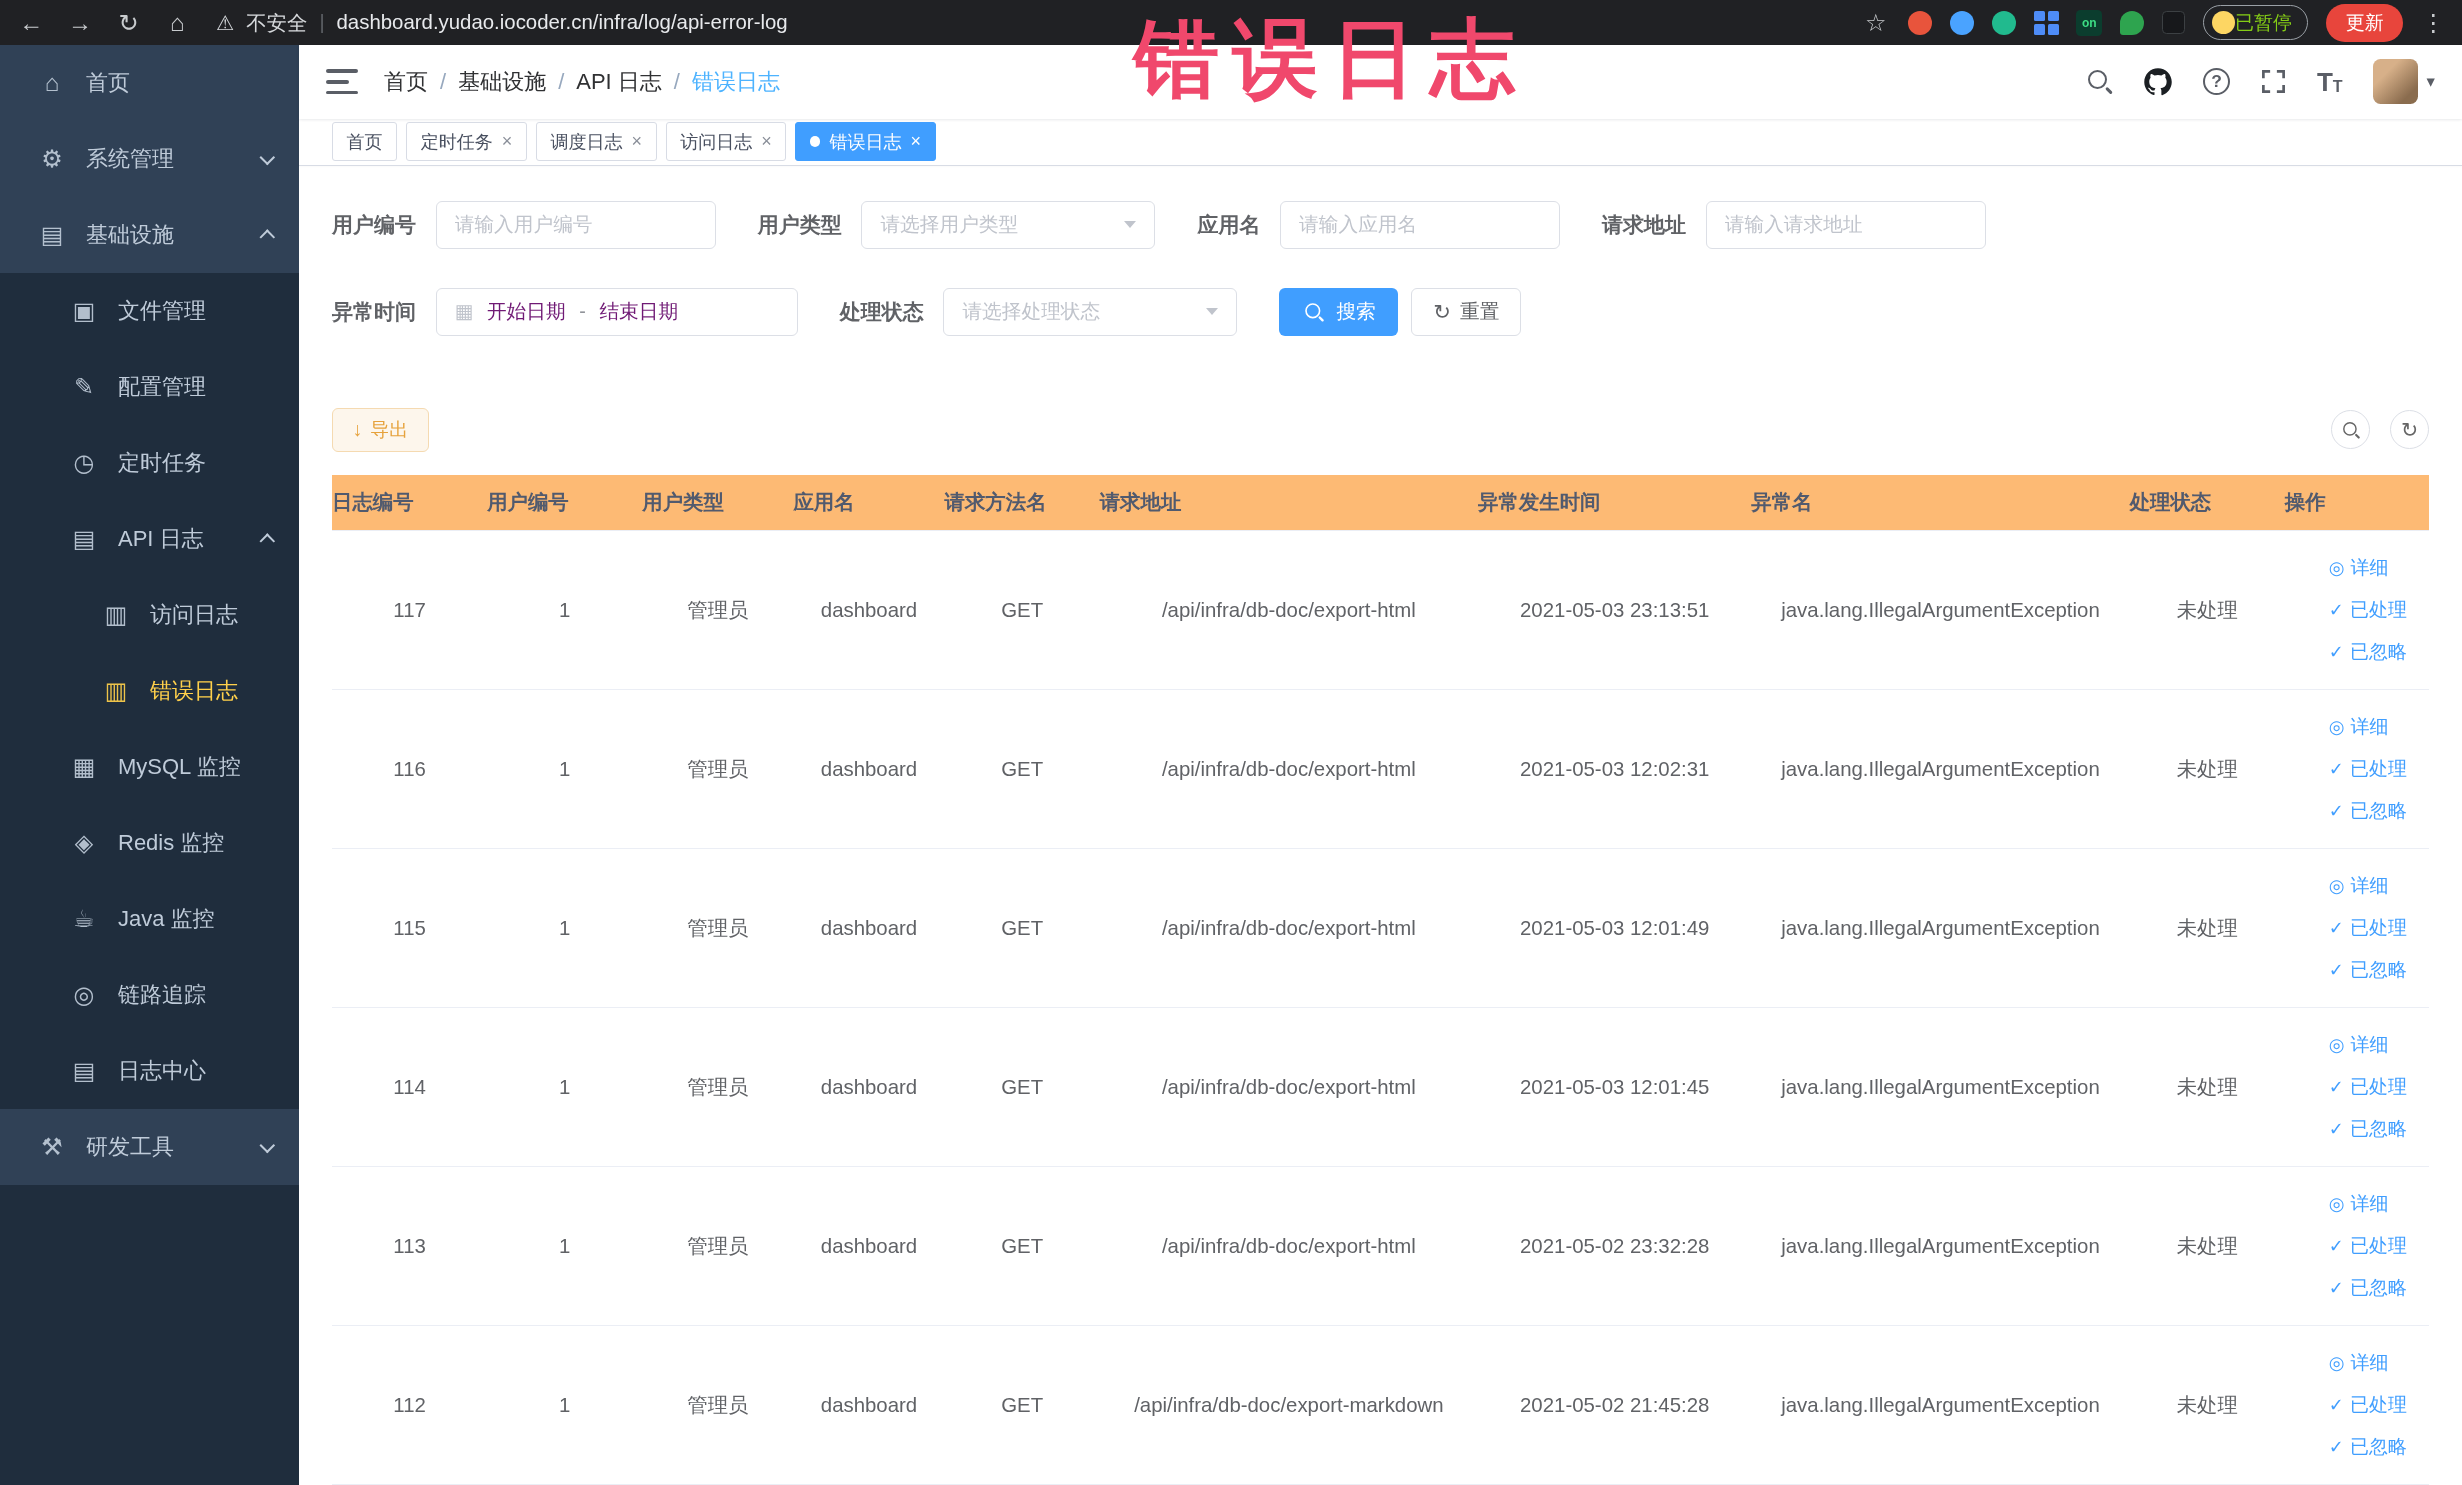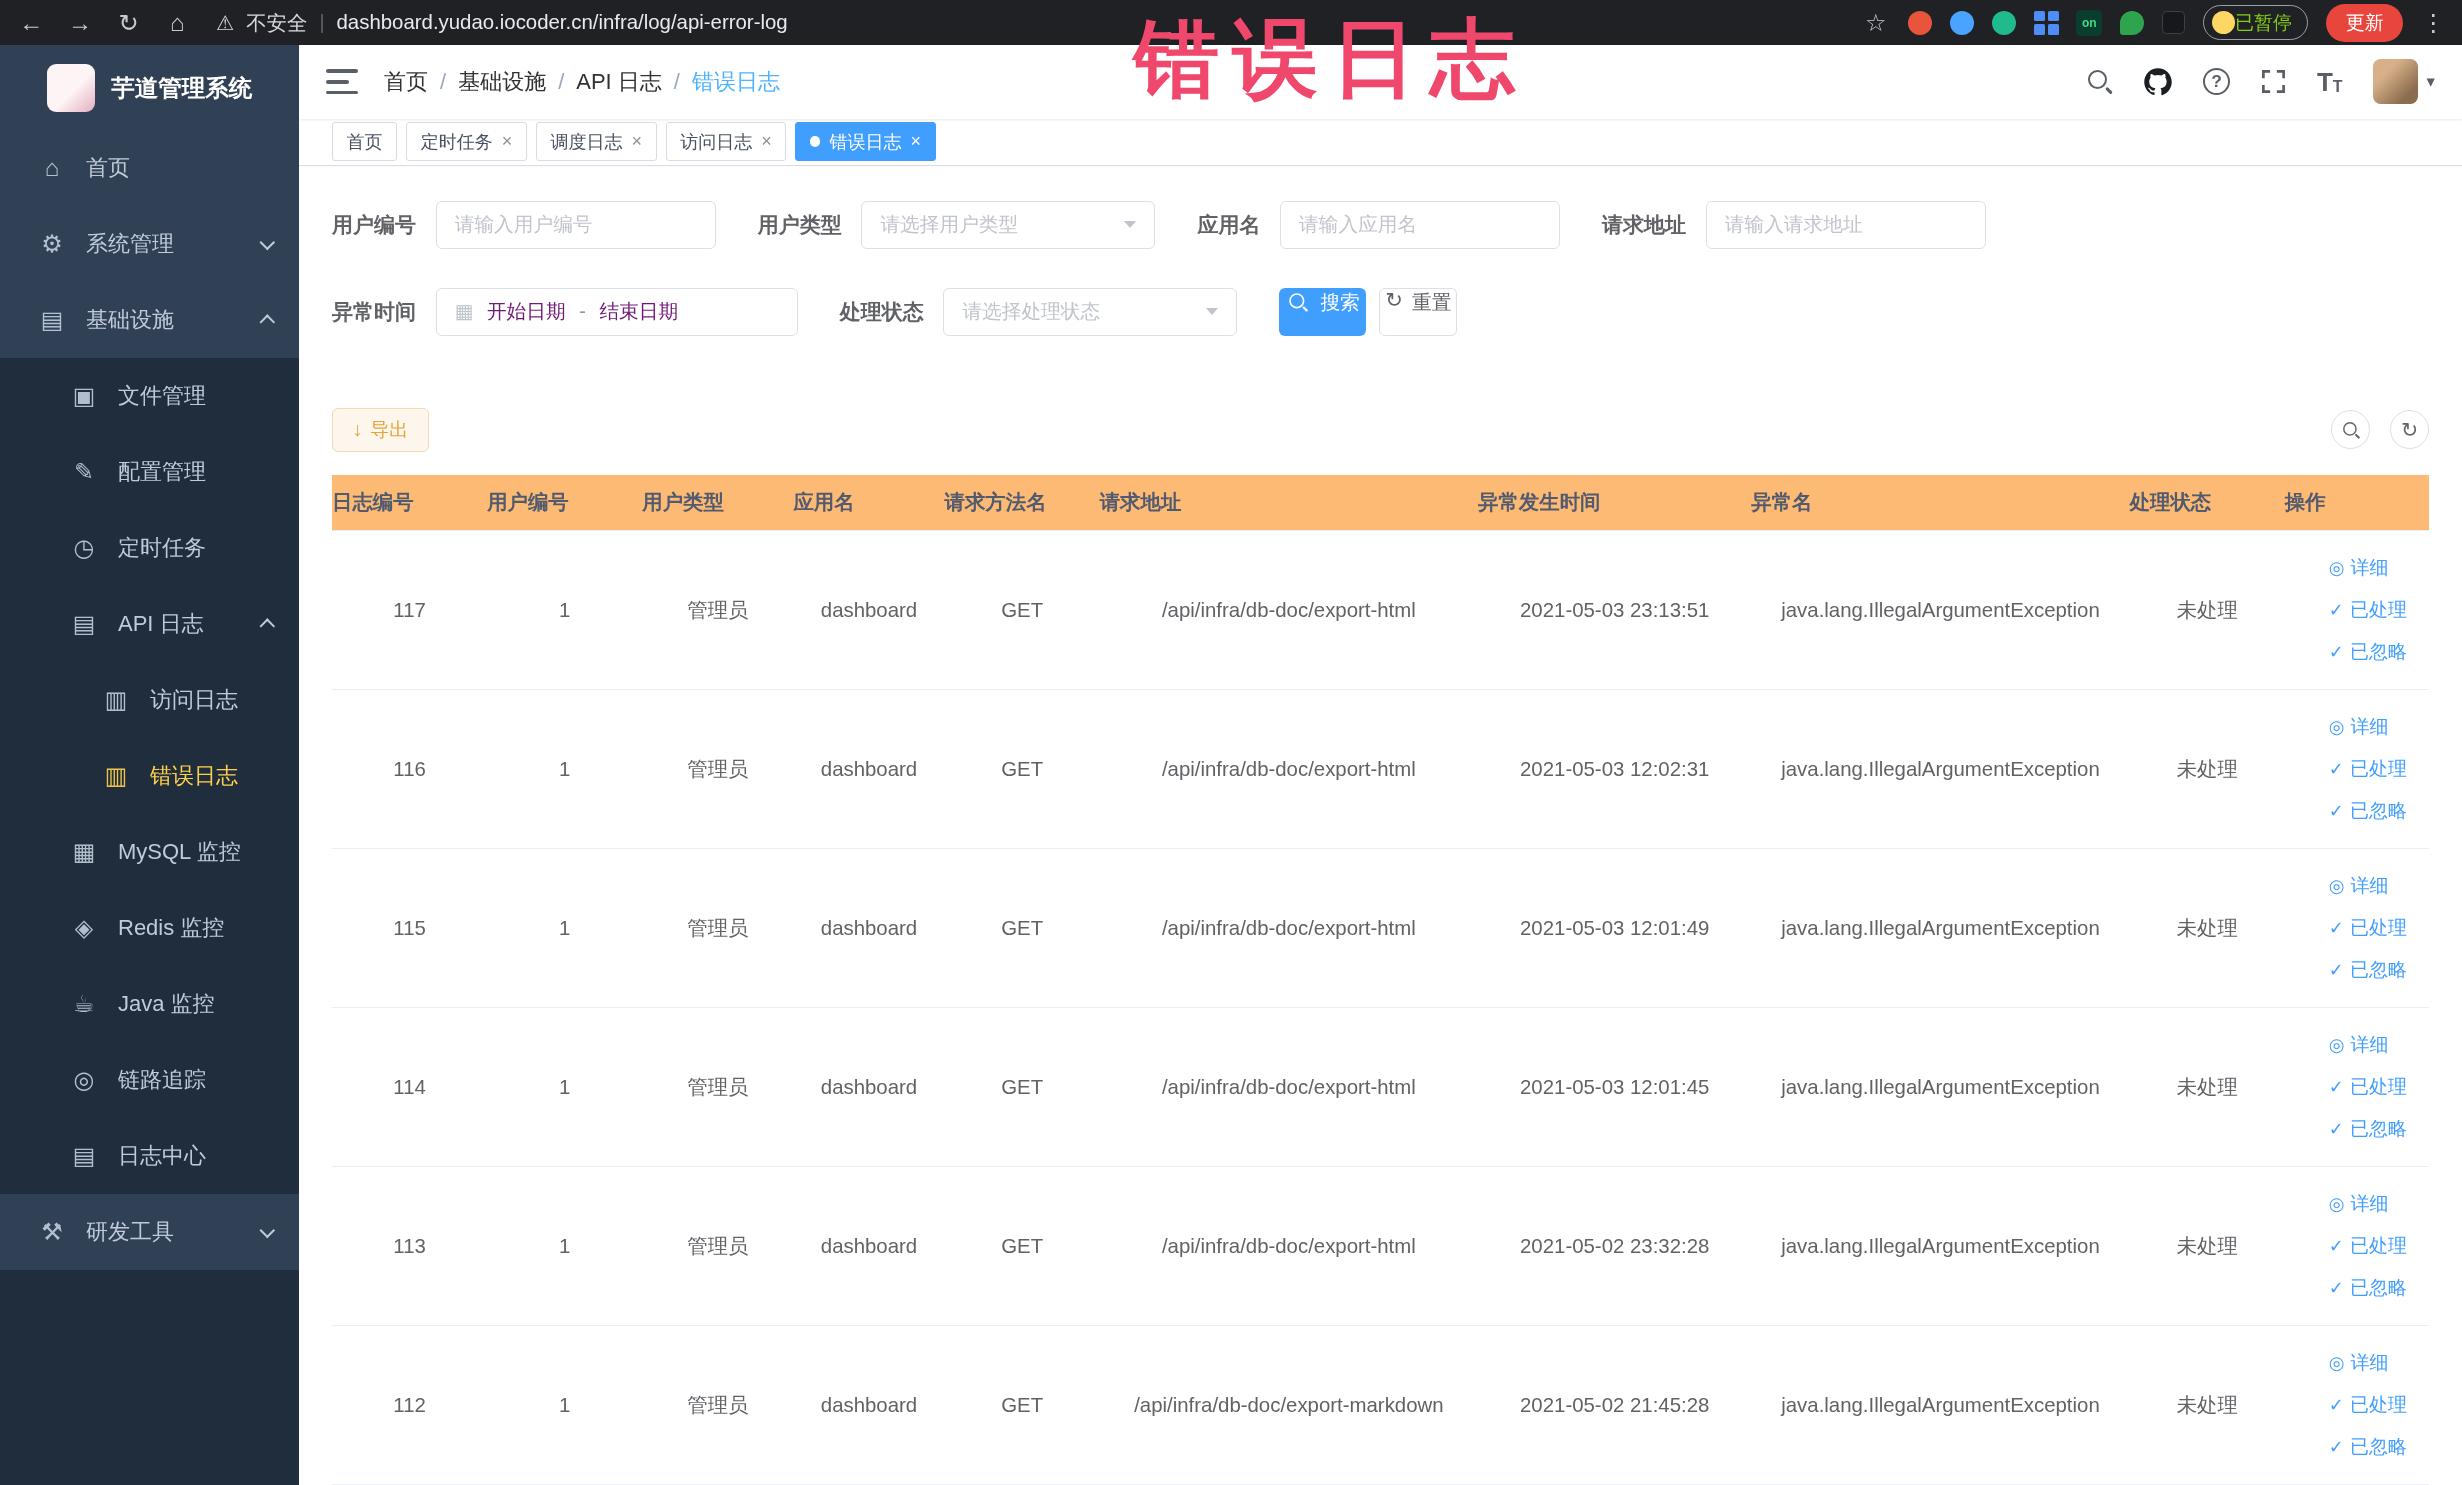--- a/index.html
+++ b/index.html
@@ -98,21 +98,21 @@
   .control input { border: none; outline: none; font-size: 19.7px; color: #606266; width: 100%; background: transparent; font-family: inherit; }
   .control input::placeholder { color: #c0c4cc; }
   .w-input { width: 280px; justify-content: center; }
   .w-select { width: 294px; cursor: pointer; }
   .w-date { width: 362px; gap: 13.6px; }
   .chev { margin-left: auto; width: 0; height: 0; border-left: 6.8px solid transparent; border-right: 6.8px solid transparent; border-top: 7.6px solid #c0c4cc; }
   .cal-ic { color: #c0c4cc; font-size: 19.7px; }
   .date-ph { color: #701a75; }
   .date-sep { color: #909399; }
 
-  .btn { height: 48px; border-radius: 6px; font-size: 19.7px; display: inline-flex; align-items: flex-start; gap: 9px; padding: 0 5px; border: 0.8px solid transparent; cursor: pointer; font-family: inherit; }
+  .btn { height: 48px; border-radius: 6px; font-size: 19.7px; display: inline-flex; align-items: center; gap: 9px; padding: 0 21px; border: 0.8px solid transparent; cursor: pointer; font-family: inherit; }
   .btn-primary { background: #409eff; color: #fff; }
   .btn-primary .mag { color: #fff; transform: scale(.8); }
   .btn-plain { background: #fff; border-color: #dcdfe6; color: #606266; }
   .refresh-ic { font-size: 21px; line-height: 1; }
   .mr16 { margin-right: 13.6px; }
 
   
   .table-toolbar { display: flex; align-items: center; justify-content: space-between; padding: 0 33px; margin-top: 33px; }
   .btn-warn { height: 44px; background: #fdf6ec; border: 0.8px solid #f5dab1; color: #e6a23c; font-size: 19px; border-radius: 6px; padding: 0 19.7px; display: inline-flex; align-items: center; gap: 7.6px; cursor: pointer; font-family: inherit; }
   .dl-ic { font-size: 19.7px; line-height: 1; }
@@ -169,24 +169,20 @@
       <span>已暂停</span>
     </span>
     <button class="pill-update">更新</button>
     <span class="more-ic">⋮</span>
   </div>
 </div>
 
 <div class="app">
 
   <aside class="sidebar">
-    <div class="logo-row">
-      <span class="logo-img"></span>
-      <span class="logo-title">芋道管理系统</span>
-    </div>
     <nav class="menu">
       <div class="mi l1">
         <span class="mi-icon">⌂</span>
         <span>首页</span>
       </div>
       <div class="mi l1">
         <span class="mi-icon">⚙</span>
         <span>系统管理</span>
         <span class="arrow down"></span>
       </div>

